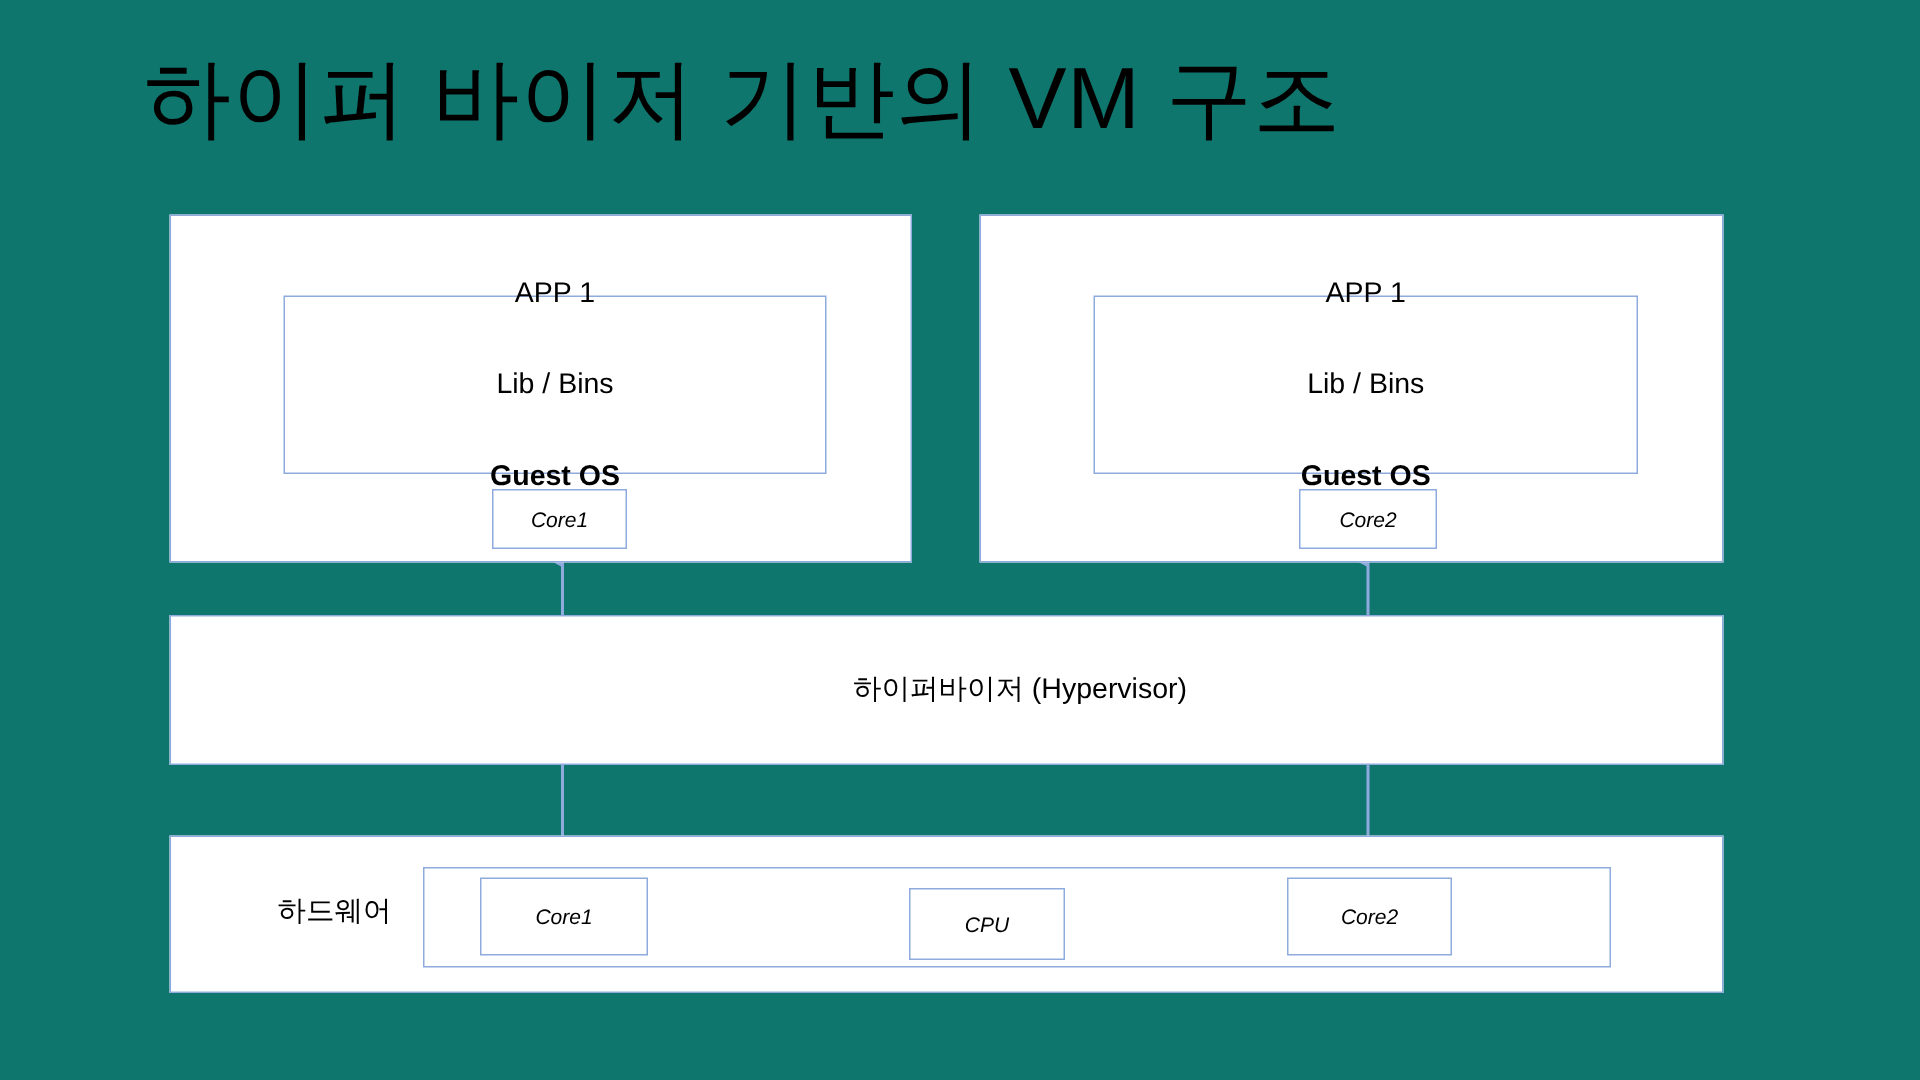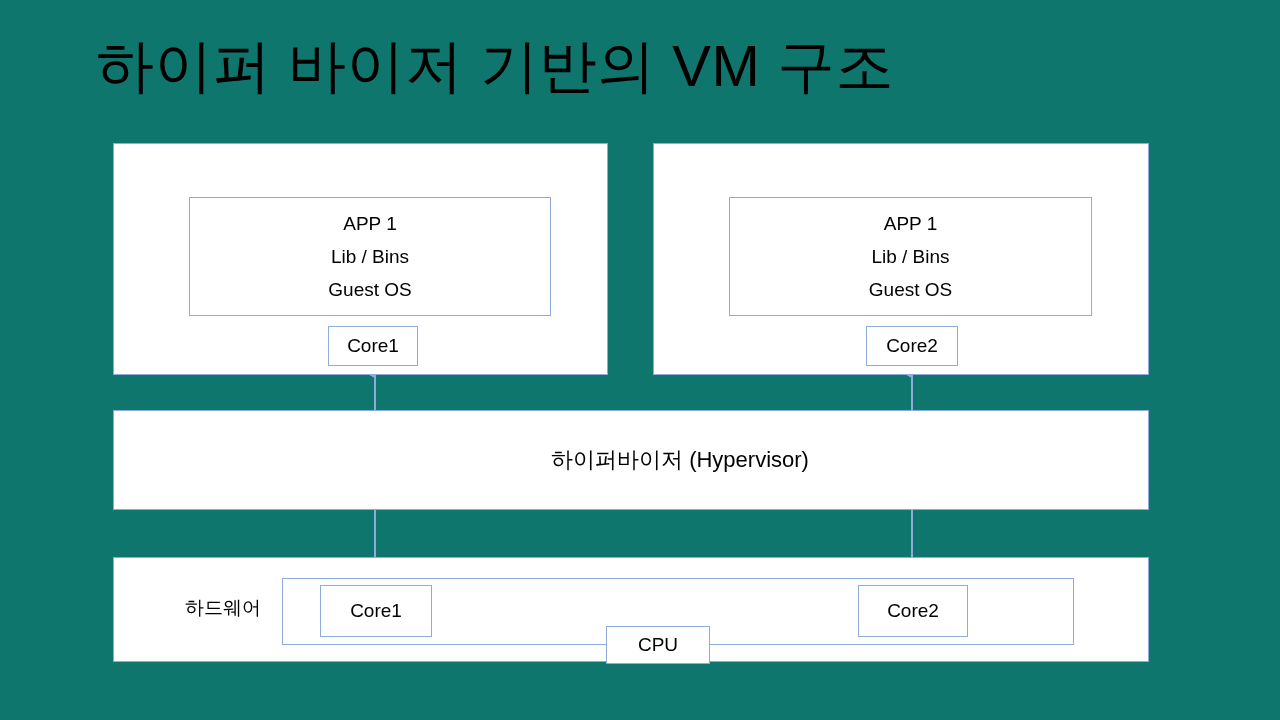--- a/index.html
+++ b/index.html
@@ -35,20 +35,21 @@
     color: #000000;
     white-space: nowrap;
   }
 
   
   .box {
     position: absolute;
     box-sizing: border-box;
     border: 1.6px solid #8faadc;
     background: #ffffff;
+    gap: 28px;
   }
   .box-label {
     position: absolute;
     box-sizing: border-box;
     text-align: center;
     white-space: nowrap;
     color: #000000;
   }
 
   
@@ -65,41 +66,42 @@
     display: flex;
     flex-direction: column;
     align-items: center;
     justify-content: center;
   }
   .vm-inner .line {
     font-size: 19px;
     line-height: 33px;
     white-space: nowrap;
   }
-  .vm-inner .line.strong { font-weight: normal; }
+  .vm-inner .line.strong { font-weight: bold; }
 
   
   .core-chip {
     z-index: 6;
     display: flex;
     align-items: center;
     justify-content: center;
-    font-size: 19px;
+    font-size: 14px;
+    font-style: italic;
   }
 
   
   #hypervisor-box { z-index: 3; }
   #hypervisor-label {
     position: absolute;
     z-index: 5;
     width: 1134px;
     left: 113px;
     top: 448px;
     text-align: center;
-    font-size: 22px;
+    font-size: 19px;
     line-height: 24px;
     white-space: nowrap;
   }
 
   
   #hardware-box { z-index: 3; }
   #hardware-label {
     position: absolute;
     z-index: 5;
     left: 140px;
@@ -170,17 +172,17 @@
   <div id="hypervisor-label">하이퍼바이저 (Hypervisor)</div>
 
   <div id="hardware-box" class="box" style="left:113px; top:557px; width:1036px; height:105px;"></div>
 
   <div id="hardware-label">하드웨어</div>
 
   <div id="cpu-group-box" class="box" style="left:282px; top:578px; width:792px; height:67px;"></div>
 
   <div class="box core-chip" style="left:320px; top:585px; width:112px; height:52px;">Core1</div>
 
-  <div class="box core-chip" style="left:606px; top:626px; width:104px; height:38px;">CPU</div>
+  <div class="box core-chip" style="left:606px; top:592px; width:104px; height:48px;">CPU</div>
 
   <div class="box core-chip" style="left:858px; top:585px; width:110px; height:52px;">Core2</div>
 
 </div>
 
 </body></html>

